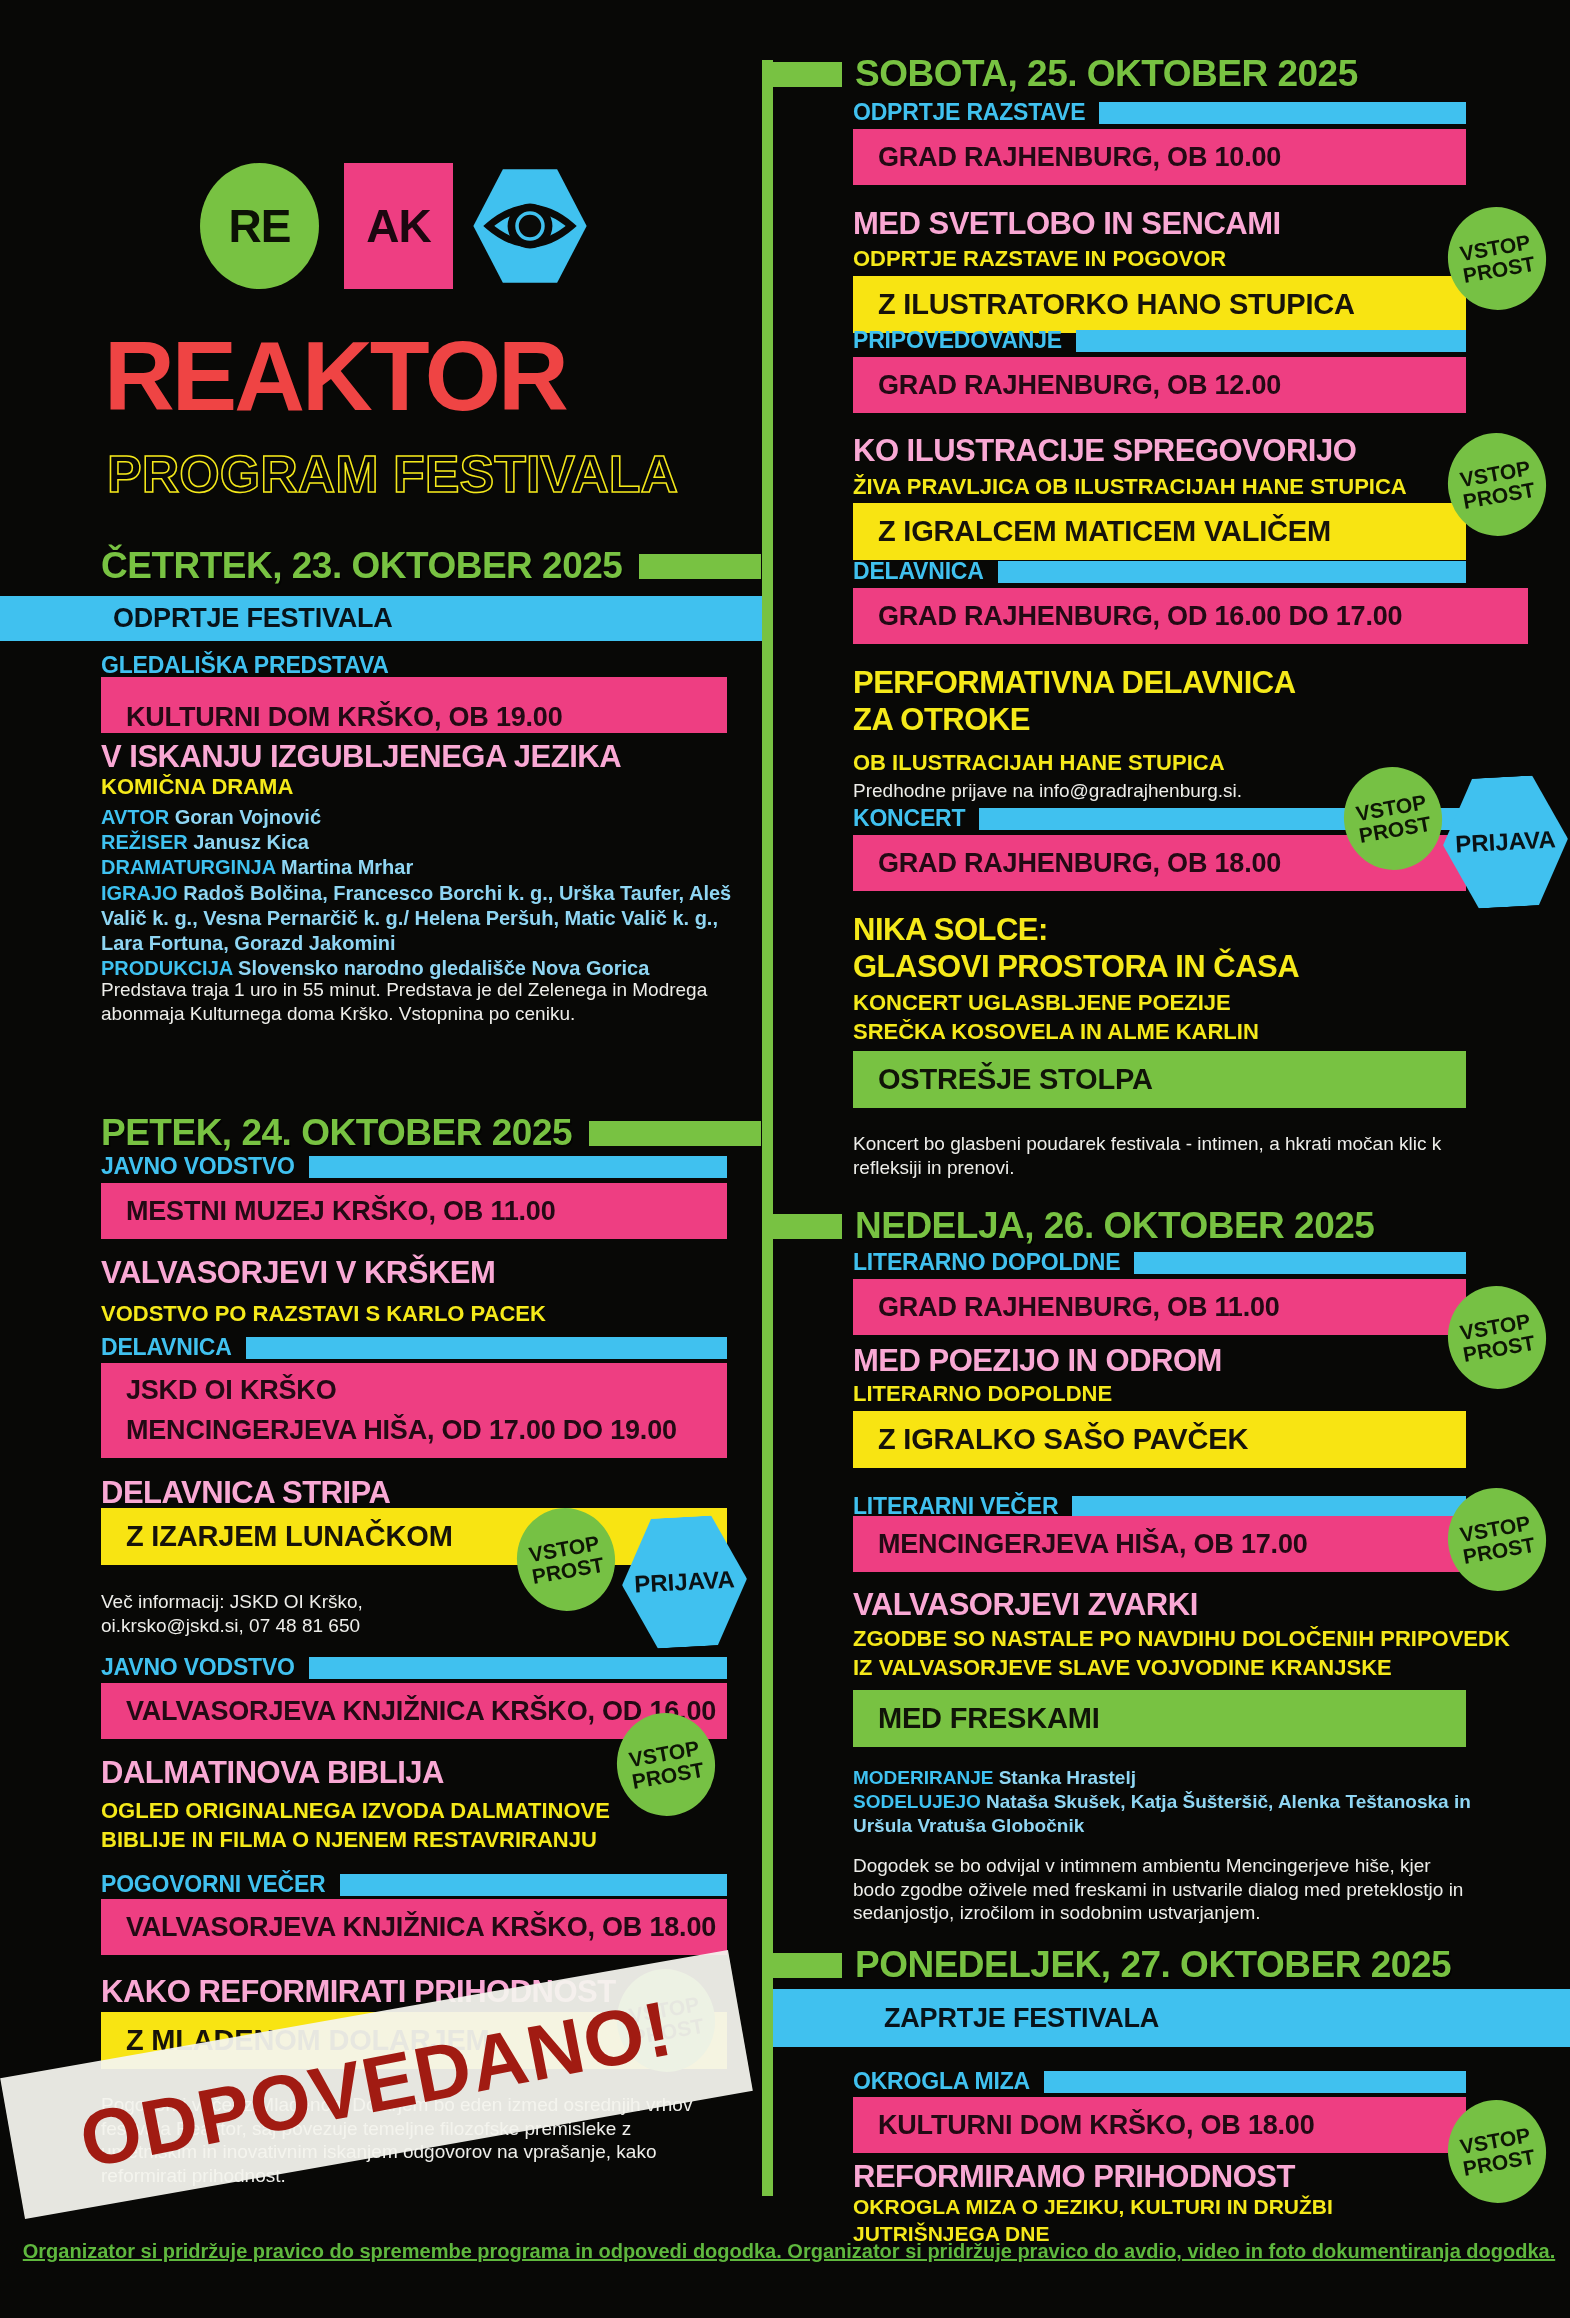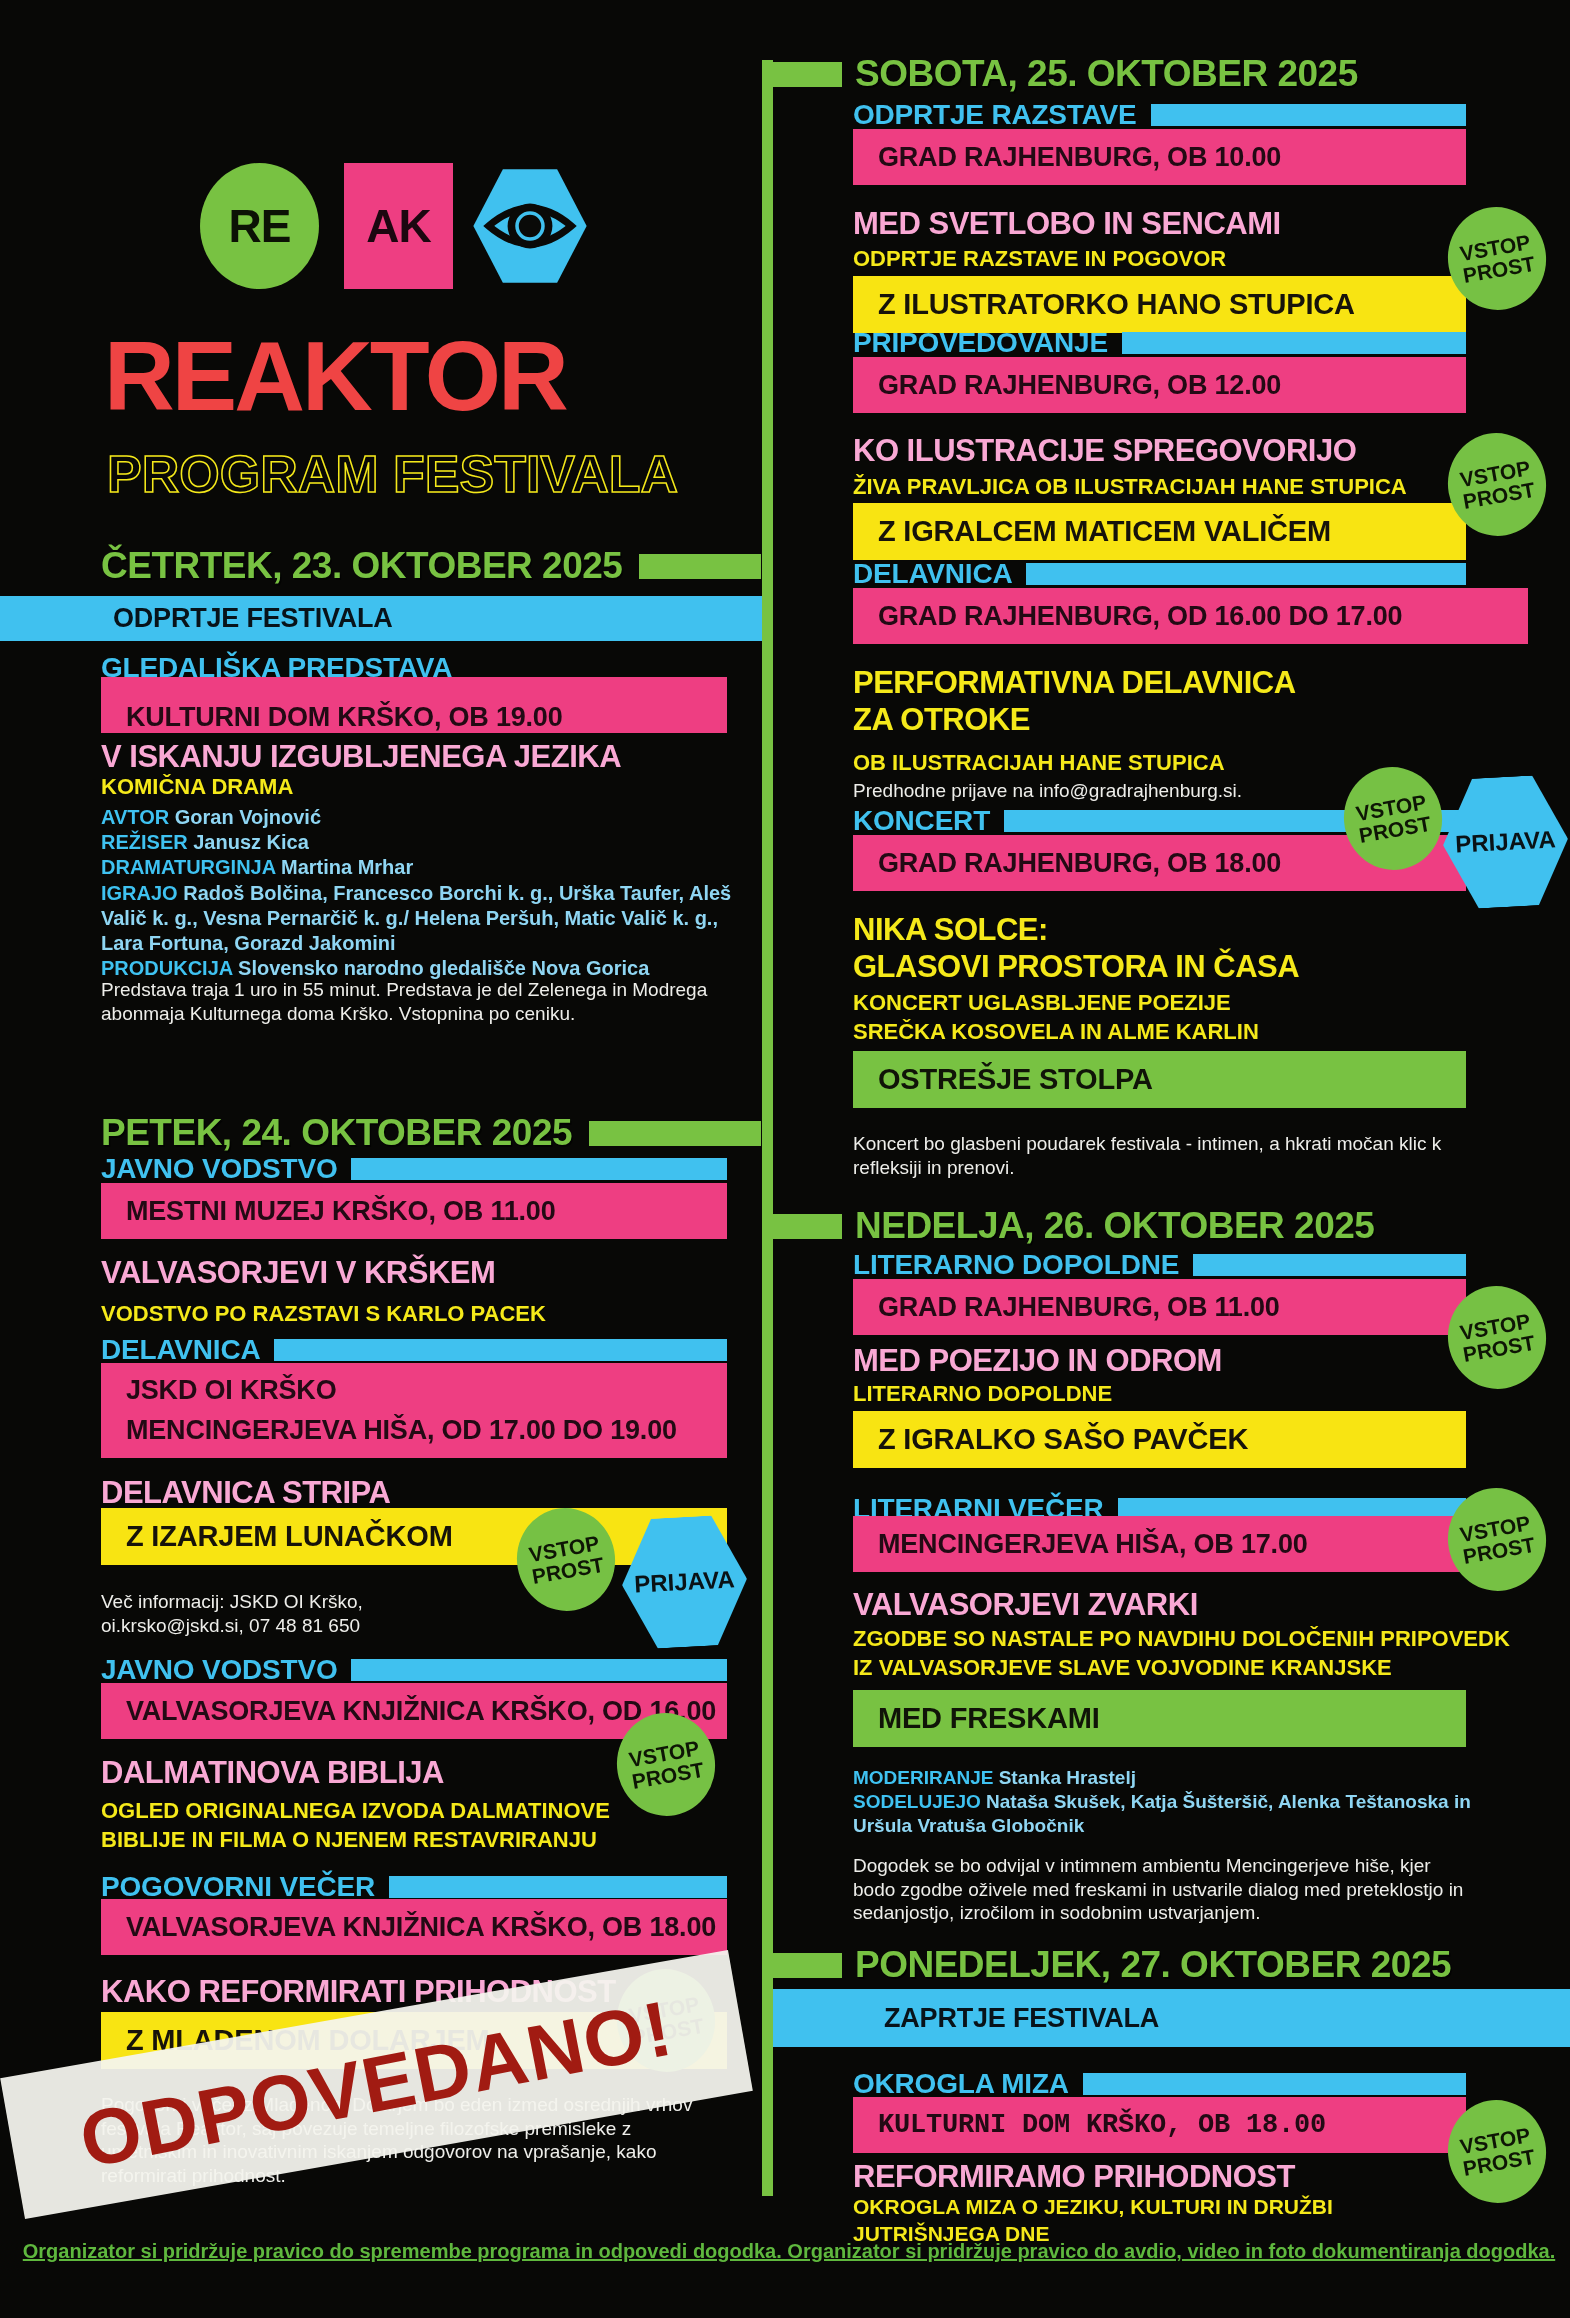--- a/index.html
+++ b/index.html
@@ -8,21 +8,21 @@
   .abs{position:absolute;}
   
   .hrow{display:flex;align-items:center;}
   .dayname{font-size:37px;font-weight:bold;color:#78c242;letter-spacing:-0.5px;white-space:nowrap;
            text-shadow:1.5px 1.5px 0 rgba(0,0,0,.55);}
   .hbar{background:#78c242;height:25px;}
   .hbar-l{flex:1;margin-left:17px;}
   .hbar-r{width:69px;margin-right:13px;flex:none;}
   
   .lrow{display:flex;align-items:center;}
-  .lbl{font-size:28px;font-weight:bold;color:#40c1ef;white-space:nowrap;letter-spacing:-0.2px;}
+  .lbl{font-size:23px;font-weight:bold;color:#40c1ef;white-space:nowrap;letter-spacing:-0.2px;}
   .lbar{flex:1;height:22px;background:#40c1ef;margin-left:14px;}
   
   .pinkbar{background:#ee3e82;color:#230a14;font-weight:bold;font-size:27px;
            display:flex;align-items:center;padding-left:25px;letter-spacing:-0.2px;}
   .pinkbar2{background:#ee3e82;color:#230a14;font-weight:bold;font-size:27px;
             display:flex;flex-direction:column;justify-content:center;padding-left:25px;line-height:1.45;letter-spacing:-0.2px;}
   .ybar{background:#f8e412;color:#17130a;font-weight:bold;font-size:29px;
         display:flex;align-items:center;padding-left:25px;letter-spacing:-0.2px;}
   .gbar{background:#78c242;color:#101408;font-weight:bold;font-size:29px;
         display:flex;align-items:center;padding-left:25px;letter-spacing:-0.2px;}
@@ -322,21 +322,21 @@
   </div>
 
   <div class="abs banner" style="left:773px;top:1989px;width:798px;height:58px;padding-left:111px;box-sizing:border-box;">
     <span>ZAPRTJE FESTIVALA</span>
   </div>
 
   <div class="abs lrow" style="left:853px;top:2068px;width:613px;">
     <span class="lbl">OKROGLA MIZA</span>
     <span class="lbar"></span>
   </div>
-  <div class="abs pinkbar" style="left:853px;top:2097px;width:613px;height:56px;box-sizing:border-box;font-family:Liberation Mono, monospace;">
+  <div class="abs pinkbar" style="left:853px;top:2097px;width:613px;height:56px;box-sizing:border-box;">
     <span>KULTURNI DOM KRŠKO, OB 18.00</span>
   </div>
   <div class="abs title" style="left:853px;top:2159px;">REFORMIRAMO PRIHODNOST</div>
   <div class="abs sub2" style="left:853px;top:2193px;font-size:21px;">
     <div>OKROGLA MIZA O JEZIKU, KULTURI IN DRUŽBI</div>
     <div>JUTRIŠNJEGA DNE</div>
   </div>
   <div class="abs vstop" style="left:1448px;top:2100px;">
     <span>VSTOP</span>
     <span>PROST</span>

